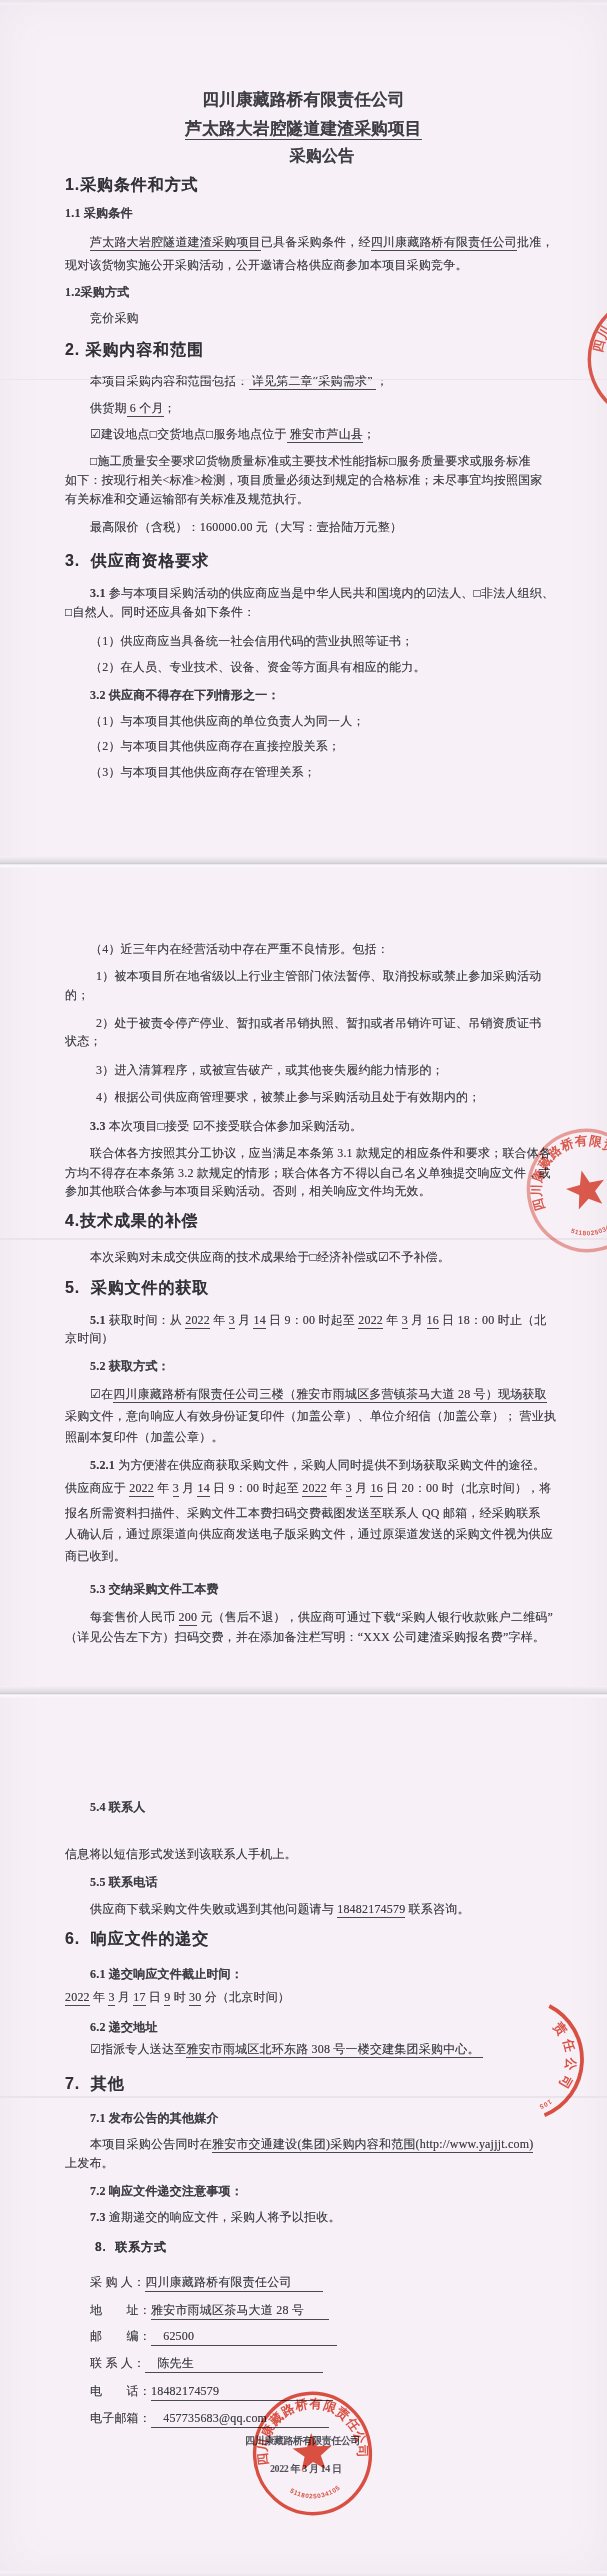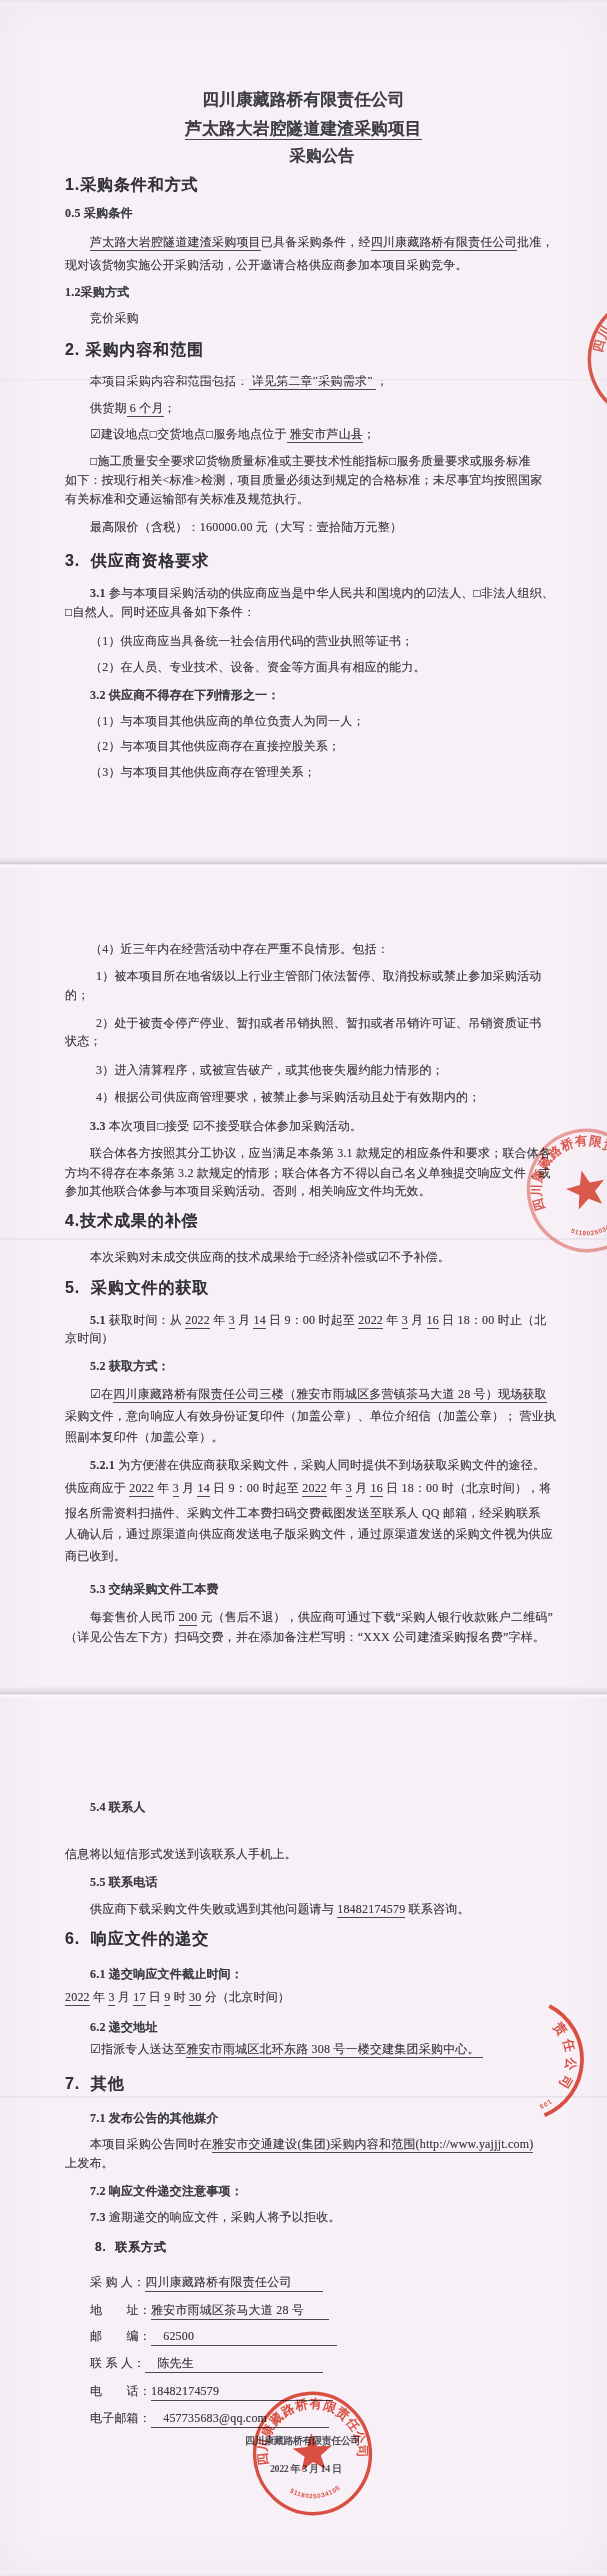--- a/index.html
+++ b/index.html
@@ -37,21 +37,21 @@
   svg text{font-family:"Liberation Sans","DejaVu Sans",sans-serif;font-weight:700;}
 </style>
 </head>
 <body>
 
 <div id="page">
     <div class="ln c b" style="top: 89px; font-size: 16.7px;"><span>四川康藏路桥有限责任公司</span></div>
     <div class="ln c b" style="top: 118px; font-size: 16.7px;"><span class="u">芦太路大岩腔隧道建渣采购项目</span></div>
     <div class="ln c b" style="top: 146px; font-size: 16px; margin-left: 37px;"><span>采购公告</span></div>
     <div class="ln b h" style="top: 175px; left: 65px; font-size: 16px;"><span>1.采购条件和方式</span></div>
-    <div class="ln b" style="top: 206px; left: 65px;"><span>0.5 采购条件</span></div>
+    <div class="ln b" style="top: 206px; left: 65px;"><span>1.1 采购条件</span></div>
     <div class="ln" style="top: 235px; left: 90px;"><span class="u">芦太路大岩腔隧道建渣采购项目</span><span>已具备采购条件，经</span><span class="u">四川康藏路桥有限责任公司</span><span>批准，</span></div>
     <div class="ln" style="top: 258px; left: 65px;"><span>现对该货物实施公开采购活动，公开邀请合格供应商参加本项目采购竞争。</span></div>
     <div class="ln b" style="top: 285px; left: 65px;"><span>1.2采购方式</span></div>
     <div class="ln" style="top: 311px; left: 90px;"><span>竞价采购</span></div>
     <div class="ln b h" style="top: 340px; left: 65px; font-size: 16px;"><span>2. 采购内容和范围</span></div>
     <div class="ln" style="top: 374px; left: 90px;"><span>本项目采购内容和范围包括：</span><span class="u"> 详见第二章“采购需求” </span><span>；</span></div>
     <div class="ln" style="top: 401px; left: 90px;"><span>供货期</span><span class="u"> 6 个月</span><span>；</span></div>
     <div class="ln" style="top: 427px; left: 90px;"><span>☑建设地点□交货地点□服务地点位于</span><span class="u"> 雅安市芦山县</span><span>；</span></div>
     <div class="ln" style="top: 473px; left: 65px;"><span>如下：按现行相关&lt;标准&gt;检测，项目质量必须达到规定的合格标准；未尽事宜均按照国家</span></div>
     <div class="ln" style="top: 454px; left: 90px;"><span>□施工质量安全要求☑货物质量标准或主要技术性能指标□服务质量要求或服务标准</span></div>
@@ -80,21 +80,21 @@
     <div class="ln b h" style="top: 1211px; left: 65px; font-size: 16px;"><span>4.技术成果的补偿</span></div>
     <div class="ln" style="top: 1250px; left: 90px;"><span>本次采购对未成交供应商的技术成果给于□经济补偿或☑不予补偿。</span></div>
     <div class="ln b h" style="top: 1278px; left: 65px; font-size: 16px;"><span>5.  采购文件的获取</span></div>
     <div class="ln" style="top: 1313px; left: 90px;"><span class="b">5.1 </span><span>获取时间：从 </span><span class="u">2022</span><span> 年 </span><span class="u">3</span><span> 月 </span><span class="u">14</span><span> 日 9：00 时起至 </span><span class="u">2022</span><span> 年 </span><span class="u">3</span><span> 月 </span><span class="u">16</span><span> 日 18：00 时止（北</span></div>
     <div class="ln" style="top: 1331px; left: 65px;"><span>京时间）</span></div>
     <div class="ln b" style="top: 1359px; left: 90px;"><span>5.2 获取方式：</span></div>
     <div class="ln" style="top: 1387px; left: 90px;"><span>☑在</span><span class="u">四川康藏路桥有限责任公司三楼（雅安市雨城区多营镇茶马大道 28 号）现场获取</span></div>
     <div class="ln" style="top: 1409px; left: 65px;"><span>采购文件，意向响应人有效身份证复印件（加盖公章）、单位介绍信（加盖公章）； 营业执</span></div>
     <div class="ln" style="top: 1430px; left: 65px;"><span>照副本复印件（加盖公章）。</span></div>
     <div class="ln" style="top: 1458px; left: 90px;"><span class="b">5.2.1 </span><span>为方便潜在供应商获取采购文件，采购人同时提供不到场获取采购文件的途径。</span></div>
-    <div class="ln" style="top: 1481px; left: 65px;"><span>供应商应于 </span><span class="u">2022</span><span> 年 </span><span class="u">3</span><span> 月 </span><span class="u">14</span><span> 日 9：00 时起至 </span><span class="u">2022</span><span> 年 </span><span class="u">3</span><span> 月 </span><span class="u">16</span><span> 日 18：00 时（北京时间），将</span></div>
+    <div class="ln" style="top: 1481px; left: 65px;"><span>供应商应于 </span><span class="u">2022</span><span> 年 </span><span class="u">3</span><span> 月 </span><span class="u">14</span><span> 日 9：00 时起至 </span><span class="u">2022</span><span> 年 </span><span class="u">3</span><span> 月 </span><span class="u">16</span><span> 日 20：00 时（北京时间），将</span></div>
     <div class="ln" style="top: 1506px; left: 65px;"><span>报名所需资料扫描件、采购文件工本费扫码交费截图发送至联系人 QQ 邮箱，经采购联系</span></div>
     <div class="ln" style="top: 1527px; left: 65px;"><span>人确认后，通过原渠道向供应商发送电子版采购文件，通过原渠道发送的采购文件视为供应</span></div>
     <div class="ln" style="top: 1549px; left: 65px;"><span>商已收到。</span></div>
     <div class="ln b" style="top: 1582px; left: 90px;"><span>5.3 交纳采购文件工本费</span></div>
     <div class="ln" style="top: 1610px; left: 90px;"><span>每套售价人民币 </span><span class="u">200</span><span> 元（售后不退），供应商可通过下载“采购人银行收款账户二维码”</span></div>
     <div class="ln" style="top: 1630px; left: 65px;"><span>（详见公告左下方）扫码交费，并在添加备注栏写明：“XXX 公司建渣采购报名费”字样。</span></div>
     <div class="ln b" style="top: 1800px; left: 90px;"><span>5.4 联系人</span></div>
     <div class="ln" style="top: 1847px; left: 65px;"><span>信息将以短信形式发送到该联系人手机上。</span></div>
     <div class="ln b" style="top: 1875px; left: 90px;"><span>5.5 联系电话</span></div>
     <div class="ln" style="top: 1902px; left: 90px;"><span>供应商下载采购文件失败或遇到其他问题请与 </span><span class="u">18482174579</span><span> 联系咨询。</span></div>

